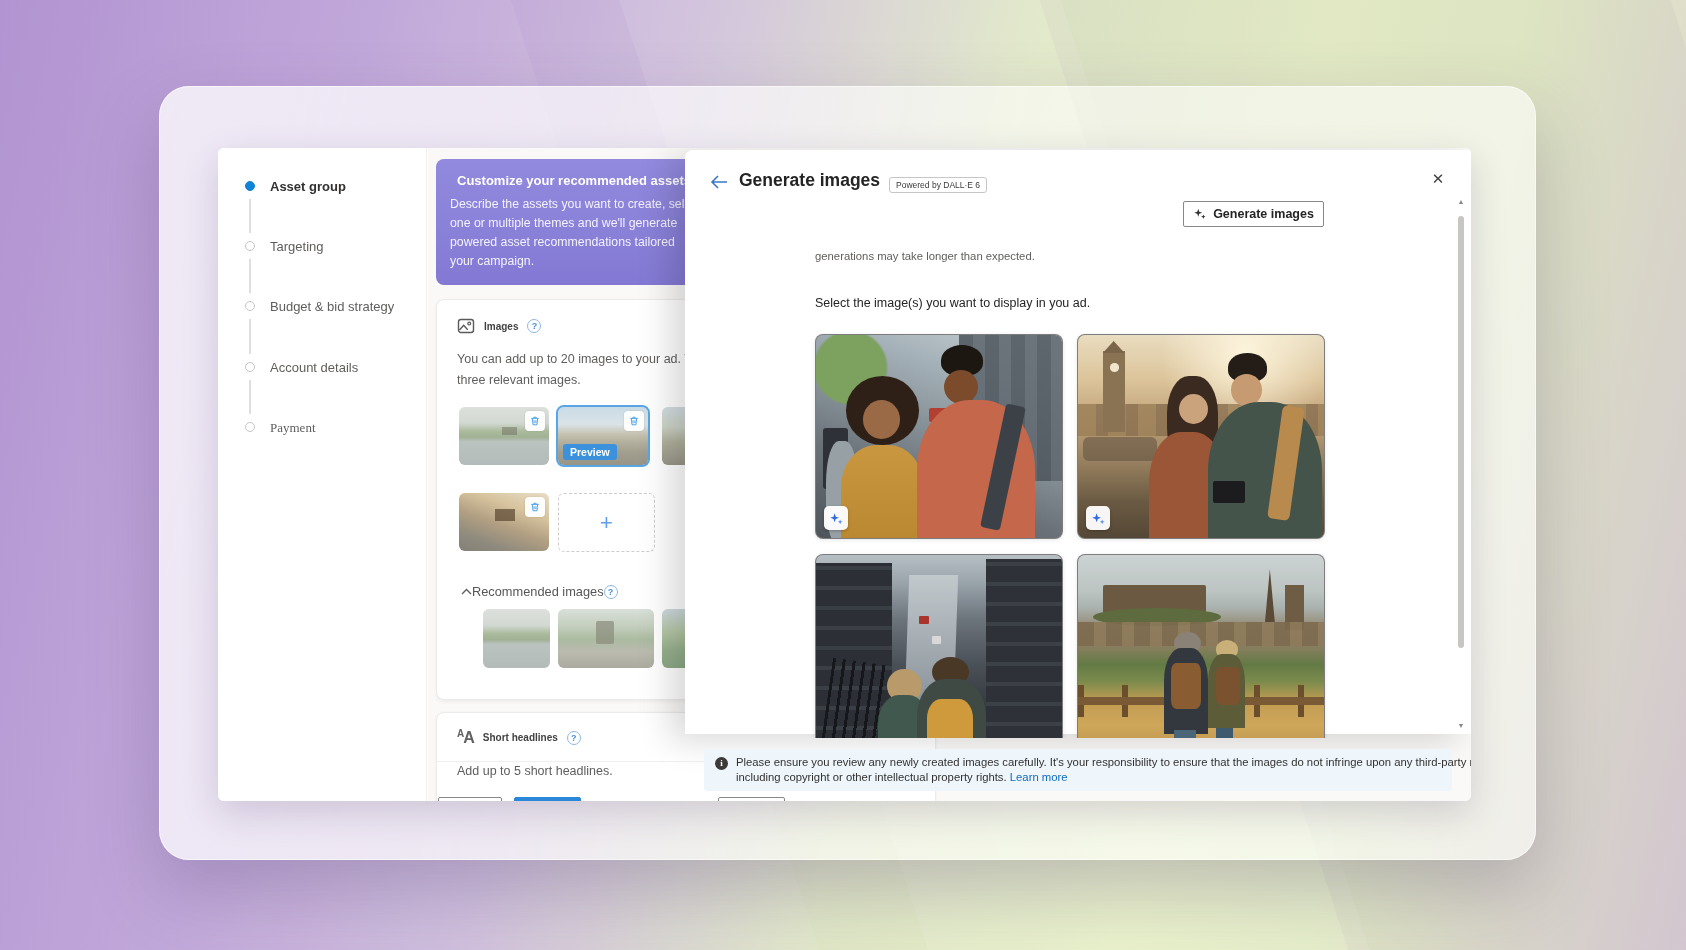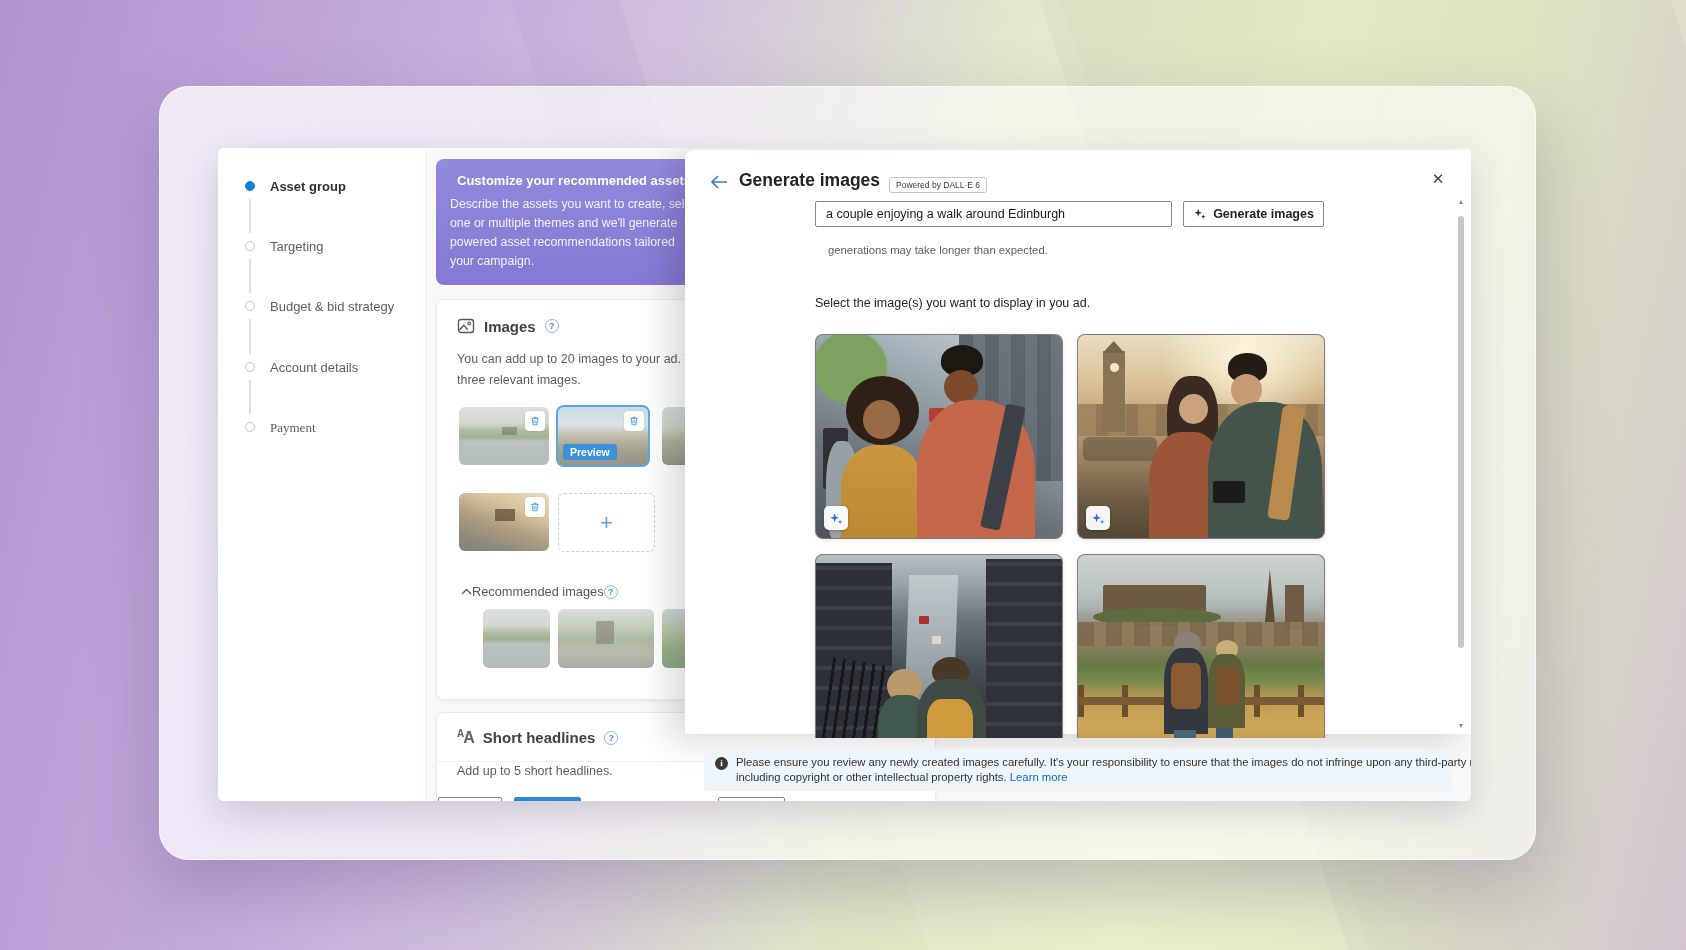--- a/index.html
+++ b/index.html
@@ -33,21 +33,21 @@
 
   .banner { position:absolute; left:8px; top:11px; width:266px; height:126px; border-radius:8px;
     background:linear-gradient(180deg,#928ade,#8379d4); overflow:hidden; padding:13px 14px; }
   .banner-title { color:#fff; font-size:13px; font-weight:700; white-space:nowrap; }
   .banner-line { color:#f3f2fc; font-size:12.3px; line-height:19px; white-space:nowrap; }
   .banner-head { display:flex; align-items:center; gap:7px; margin-bottom:7px; }
 
   .card { position:absolute; left:8px; width:500px; background:#fff; border:1px solid #edebe9;
     border-radius:8px; box-shadow:0 1.6px 3.6px rgba(0,0,0,0.05); }
   .card-head { display:flex; align-items:center; gap:9px; padding:17px 20px 0 20px; }
-  .card-title { font-size:15px; font-weight:700; color:#424242; }
+  .card-title { font-size:10px; font-weight:700; color:#424242; }
   .help { display:inline-block; width:14px; height:14px; border:1px solid #8db7e2; border-radius:50%;
     color:#4a90d9; font-size:9px; line-height:12px; text-align:center; font-weight:700; }
   .para { font-size:12.5px; color:#605e5c; line-height:21px; white-space:nowrap; overflow:hidden; }
 
   .thumb { position:absolute; width:90px; height:58px; border-radius:6px; background:#e8e8e4; overflow:hidden; }
   .thumb-img { position:absolute; inset:0; opacity:0.58; }
   .thumb.selected { outline:2px solid #58a6e6; outline-offset:0; }
   .trash-btn { position:absolute; top:4px; right:4px; width:20px; height:20px; background:rgba(255,255,255,0.95);
     border-radius:4px; display:flex; align-items:center; justify-content:center; box-shadow:0 0 2px rgba(0,0,0,0.15); }
   .preview-pill { position:absolute; left:5px; bottom:5px; background:#3c91dd; color:#fff; font-size:10.5px;
@@ -245,31 +245,30 @@
         <div class="dlg-scroll">
 
           <div class="back-btn">
             <svg width="18" height="14" viewBox="0 0 18 14">
               <path d="M8 1 L2 7 L8 13 M2 7 H17" fill="none" stroke="#3a79c2" stroke-width="1.6"></path>
             </svg>
           </div>
           <div class="dlg-title">Generate images</div>
           <span class="chip">Powered by DALL·E 6</span>
 
-          <input class="prompt-input" readonly="" value="a couple enjoying a walk around Edinburgh" style="">
 
           <button class="gen-btn">
             <svg class="sparkle-svg" width="14" height="14" viewBox="0 0 16 16">
               <path d="M6 2 L7.1 5.4 L10.5 6.5 L7.1 7.6 L6 11 L4.9 7.6 L1.5 6.5 L4.9 5.4 Z" fill="#2f2f2f"></path>
               <path d="M11.8 8.5 L12.5 10.4 L14.4 11.1 L12.5 11.8 L11.8 13.7 L11.1 11.8 L9.2 11.1 L11.1 10.4 Z" fill="#2f2f2f"></path>
             </svg>
             <span>Generate images</span>
           </button>
 
-          <div class="note-line" style="top:94px;margin-left:13px;">generations may take longer than expected.</div>
+          <div class="note-line" style="top:100px;">generations may take longer than expected.</div>
 
           <div class="select-line">Select the image(s) you want to display in you ad.</div>
 
           <div class="gen-img" style="left:130px; top:184px;">
             <div class="gi-layer" style="inset:0; background:
               radial-gradient(circle at 14% 16%, #7da15f 0 13%, rgba(0,0,0,0) 14%),
               linear-gradient(200deg,#c7d2d4 0%,#a7b3ba 24%,#8e9aa0 42%,#6a7179 68%,#4e545a 100%);"></div>
             <div class="gi-layer" style="right:0; top:0; width:42%; height:72%; background:repeating-linear-gradient(90deg,#4d545c 0 14px,#5d656d 14px 26px); opacity:.85;"></div>
             <div class="gi-layer" style="left:46%; top:36%; width:10%; height:7%; background:#b33f32; border-radius:2px;"></div>
             <div class="gi-layer" style="left:3%; top:46%; width:10%; height:30%; background:#2e3238; border-radius:3px;"></div>

